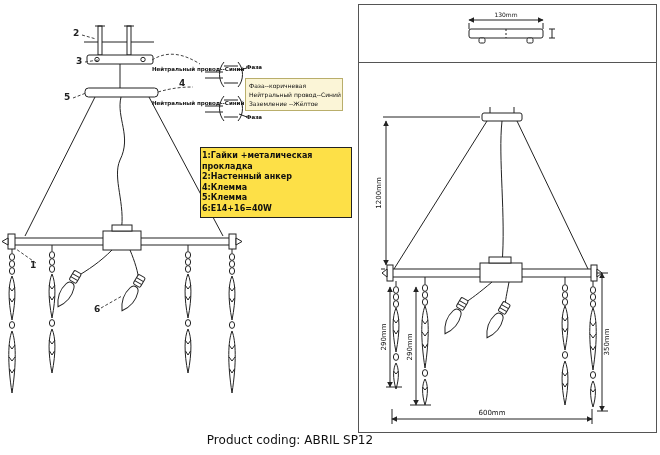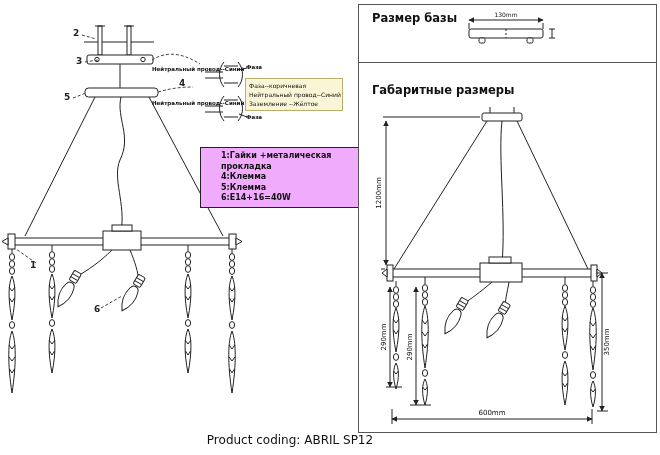--- a/index.html
+++ b/index.html
@@ -1,21 +1,21 @@
 <!DOCTYPE html>
 <html><head>
 <meta charset="utf-8">
 <style>
   html,body{margin:0;padding:0;background:#e8e8e8;}
   .page{position:relative;width:660px;height:455px;background:#fff;font-family:"DejaVu Sans",sans-serif;color:#111;overflow:hidden;}
   .abs{position:absolute;}
   .callout{position:absolute;font-size:9px;font-weight:bold;color:#222;}
   .tinylabel{position:absolute;font-size:5.5px;font-weight:bold;white-space:nowrap;color:#111;}
   .colorkey{position:absolute;left:245px;top:78px;width:90px;background:#fbf5d7;border:1px solid #b9ae6b;font-size:6px;line-height:9px;padding:2px 3px;white-space:nowrap;}
-  .legendbox{position:absolute;left:200px;top:147px;width:148px;border:1px solid #222;background:#f0abfc;font-size:8px;font-weight:bold;line-height:10.5px;padding:3px 20px;}
+  .legendbox{position:absolute;left:200px;top:147px;width:148px;border:1px solid #222;background:#fde047;font-size:8px;font-weight:bold;line-height:10.5px;padding:3px 1px;}
   .right-panel{position:absolute;left:358px;top:4px;width:297px;height:427px;border:1px solid #555;background:#fff;}
   .sec1{position:relative;height:57px;border-bottom:1px solid #555;}
   .sec2{position:relative;height:368px;}
   .sec-title{font-size:11.5px;font-weight:bold;padding:6px 0 0 13px;}
   .sec2 .sec-title{padding-top:20px;}
   .caption{position:absolute;left:0;top:433px;width:580px;text-align:center;font-size:12px;color:#111;}
   svg{display:block;}
 </style>
 </head>
 <body>
@@ -182,48 +182,47 @@
   <div class="tinylabel" style="left:246px;top:114px">Фаза</div>
 
   <div class="colorkey">
     <div>Фаза--коричневая</div>
     <div>Нейтральный провод--Синий</div>
     <div>Заземление --Жёлтое</div>
   </div>
 
   <div class="legendbox">
     <div>1:Гайки +металическая прокладка</div>
+    <div>2:Настенный анкер</div>
     <div>4:Клемма</div>
     <div>5:Клемма</div>
     <div>6:E14+16=40W</div>
   </div>
 
   <div class="right-panel">
 
     <div class="sec1">
-      <div class="sec-title">Размер базы</div>
       <svg class="abs" style="left:80px;top:2px" width="205" height="54" viewBox="0 0 205 54">
         <g stroke="#222" fill="none" stroke-width="1">
           <line x1="30" y1="13" x2="104" y2="13" marker-start="url(#arr)" marker-end="url(#arr)"></line>
           <line x1="30" y1="16" x2="30" y2="22"></line>
           <line x1="104" y1="16" x2="104" y2="22"></line>
           <rect x="30" y="22" width="74" height="9" rx="2" fill="#fff"></rect>
           <rect x="40" y="31" width="6" height="5" rx="1.5" fill="#fff"></rect>
           <rect x="88" y="31" width="6" height="5" rx="1.5" fill="#fff"></rect>
           <line x1="67" y1="22" x2="67" y2="31" stroke-dasharray="2,2"></line>
           <line x1="110" y1="22" x2="116" y2="22"></line>
           <line x1="110" y1="31" x2="116" y2="31"></line>
           <line x1="113" y1="22" x2="113" y2="31"></line>
         </g>
         <text x="67" y="10" text-anchor="middle" font-size="6" fill="#111">130mm</text>
       </svg>
     </div>
 
     <div class="sec2">
-      <div class="sec-title">Габаритные размеры</div>
       <svg class="abs" style="left:0;top:34px" width="296" height="332" viewBox="0 0 296 332">
         <g stroke="#222" fill="none" stroke-width="1">
           <g>
             <rect x="123" y="16" width="40" height="8" rx="2" fill="#fff"></rect>
             <line x1="131" y1="10" x2="131" y2="16"></line>
             <line x1="155" y1="10" x2="155" y2="16"></line>
           </g>
           <path d="M143,24 C139,60 147,120 143,167"></path>
           <g>
             <line x1="128" y1="24" x2="35" y2="172"></line>

